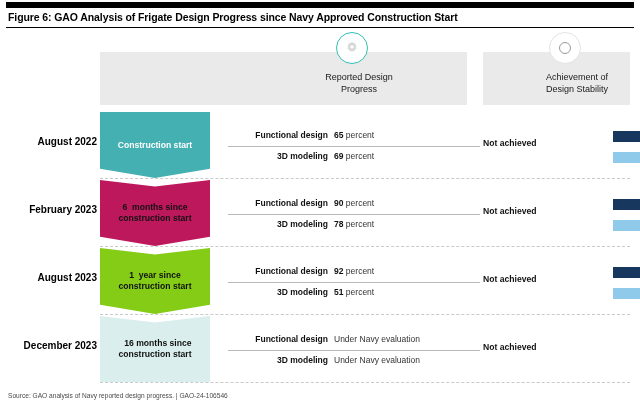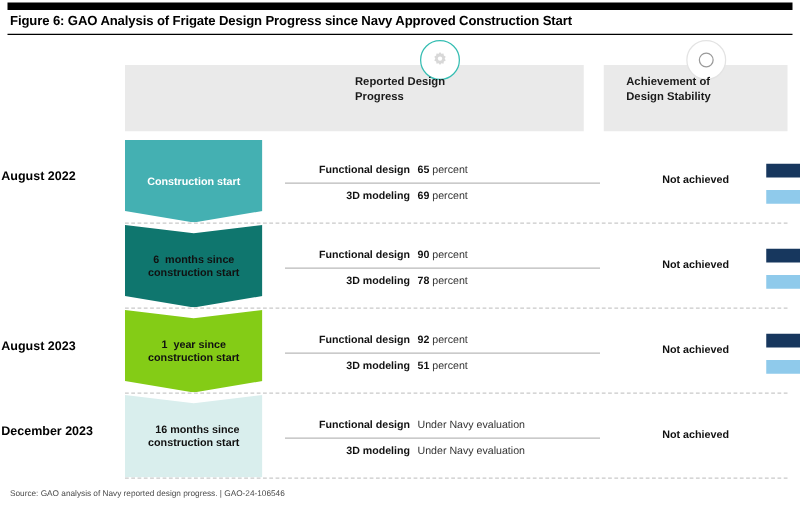--- a/index.html
+++ b/index.html
@@ -45,25 +45,26 @@
     position: absolute;
     background: #eaeaea;
     top: 52px;
     height: 53px;
   }
   .hdr-band.mid  { left: 100px; width: 367px; }
   .hdr-band.right{ left: 483px; width: 147px; }
 
   .hdr-label {
     position: absolute;
+    text-align: center;
     font-size: 9px;
-    font-weight: bold;
+    font-weight: normal;
     line-height: 11.5px;
     color: #1a1a1a;
-    top: 60px;
+    top: 72px;
   }
   .hdr-label.mid   { left: 284px; width: 150px; }
   .hdr-label.right { left: 483px; width: 152px; padding-left: 18px; }
 
   
   .hdr-icon {
     position: absolute;
     width: 30px; height: 30px;
     border-radius: 50%;
     top: 32px;
@@ -96,21 +97,21 @@
   }
   .row.r0 { top: 112px; height: 68px; }
   .row.r1 { top: 180px; height: 68px; }
   .row.r2 { top: 248px; height: 68px; }
   .row.r3 { top: 316px; height: 68px; }
 
   .row-date {
     position: absolute;
     left: 1px; top: 24px;
     width: 96px;
-    text-align: left;
+    text-align: right;
     font-size: 10px;
     font-weight: bold;
     color: #000000;
   }
 
   
   .milestone {
     position: absolute;
     left: 100px; top: 0px;
     width: 110px; height: 66px;
@@ -123,21 +124,21 @@
     line-height: 11px;
     box-sizing: border-box;
     padding: 16px 6px;
   }
   .milestone.m0 {
     background: #44b0b2;
     color: #ffffff;
     clip-path: polygon(0 0, 100% 0, 100% 86%, 50% 100%, 0 86%);
   }
   .milestone.m1 {
-    background: #0f766e;
+    background: #be185d;
     color: #111111;
     clip-path: polygon(0 0, 50% 10%, 100% 0, 100% 86%, 50% 100%, 0 86%);
   }
   .milestone.m2 {
     background: #84cc16;
     color: #111111;
     clip-path: polygon(0 0, 50% 10%, 100% 0, 100% 86%, 50% 100%, 0 86%);
   }
   .milestone.m3 {
     background: #d9eeed;
@@ -195,21 +196,20 @@
     height: 11px;
   }
   .bar.navy  { background: #17375e; }
   .bar.light { background: #8fcaeb; }
 
   
   .achieve {
     position: absolute;
     left: 483px; top: 26px;
     width: 147px;
-    text-align: center;
     font-size: 8.6px;
     font-weight: bold;
     color: #111111;
   }
 
   
   .row-div {
     position: absolute;
     left: 100px;
     width: 530px;
@@ -269,20 +269,21 @@
     <div class="metric-value"><b>69</b> <span>percent</span></div>
     <div class="bar-track">
         <div class="bar light" style="width:57px"></div>
       </div>
   </div>
   <div class="achieve">Not achieved</div>
 </div>
 <div class="row-div d0"></div>
 
 <div class="row r1">
+  <div class="row-date">February 2023</div>
   <div class="milestone m1">6&nbsp; months since<br>construction start</div>
   <div class="metric top">
     <div class="metric-label">Functional design</div>
     <div class="metric-value"><b>90</b> <span>percent</span></div>
     <div class="bar-track">
         <div class="bar navy" style="width:74px"></div>
       </div>
   </div>
   <div class="metric-sep"></div>
   <div class="metric bottom">

